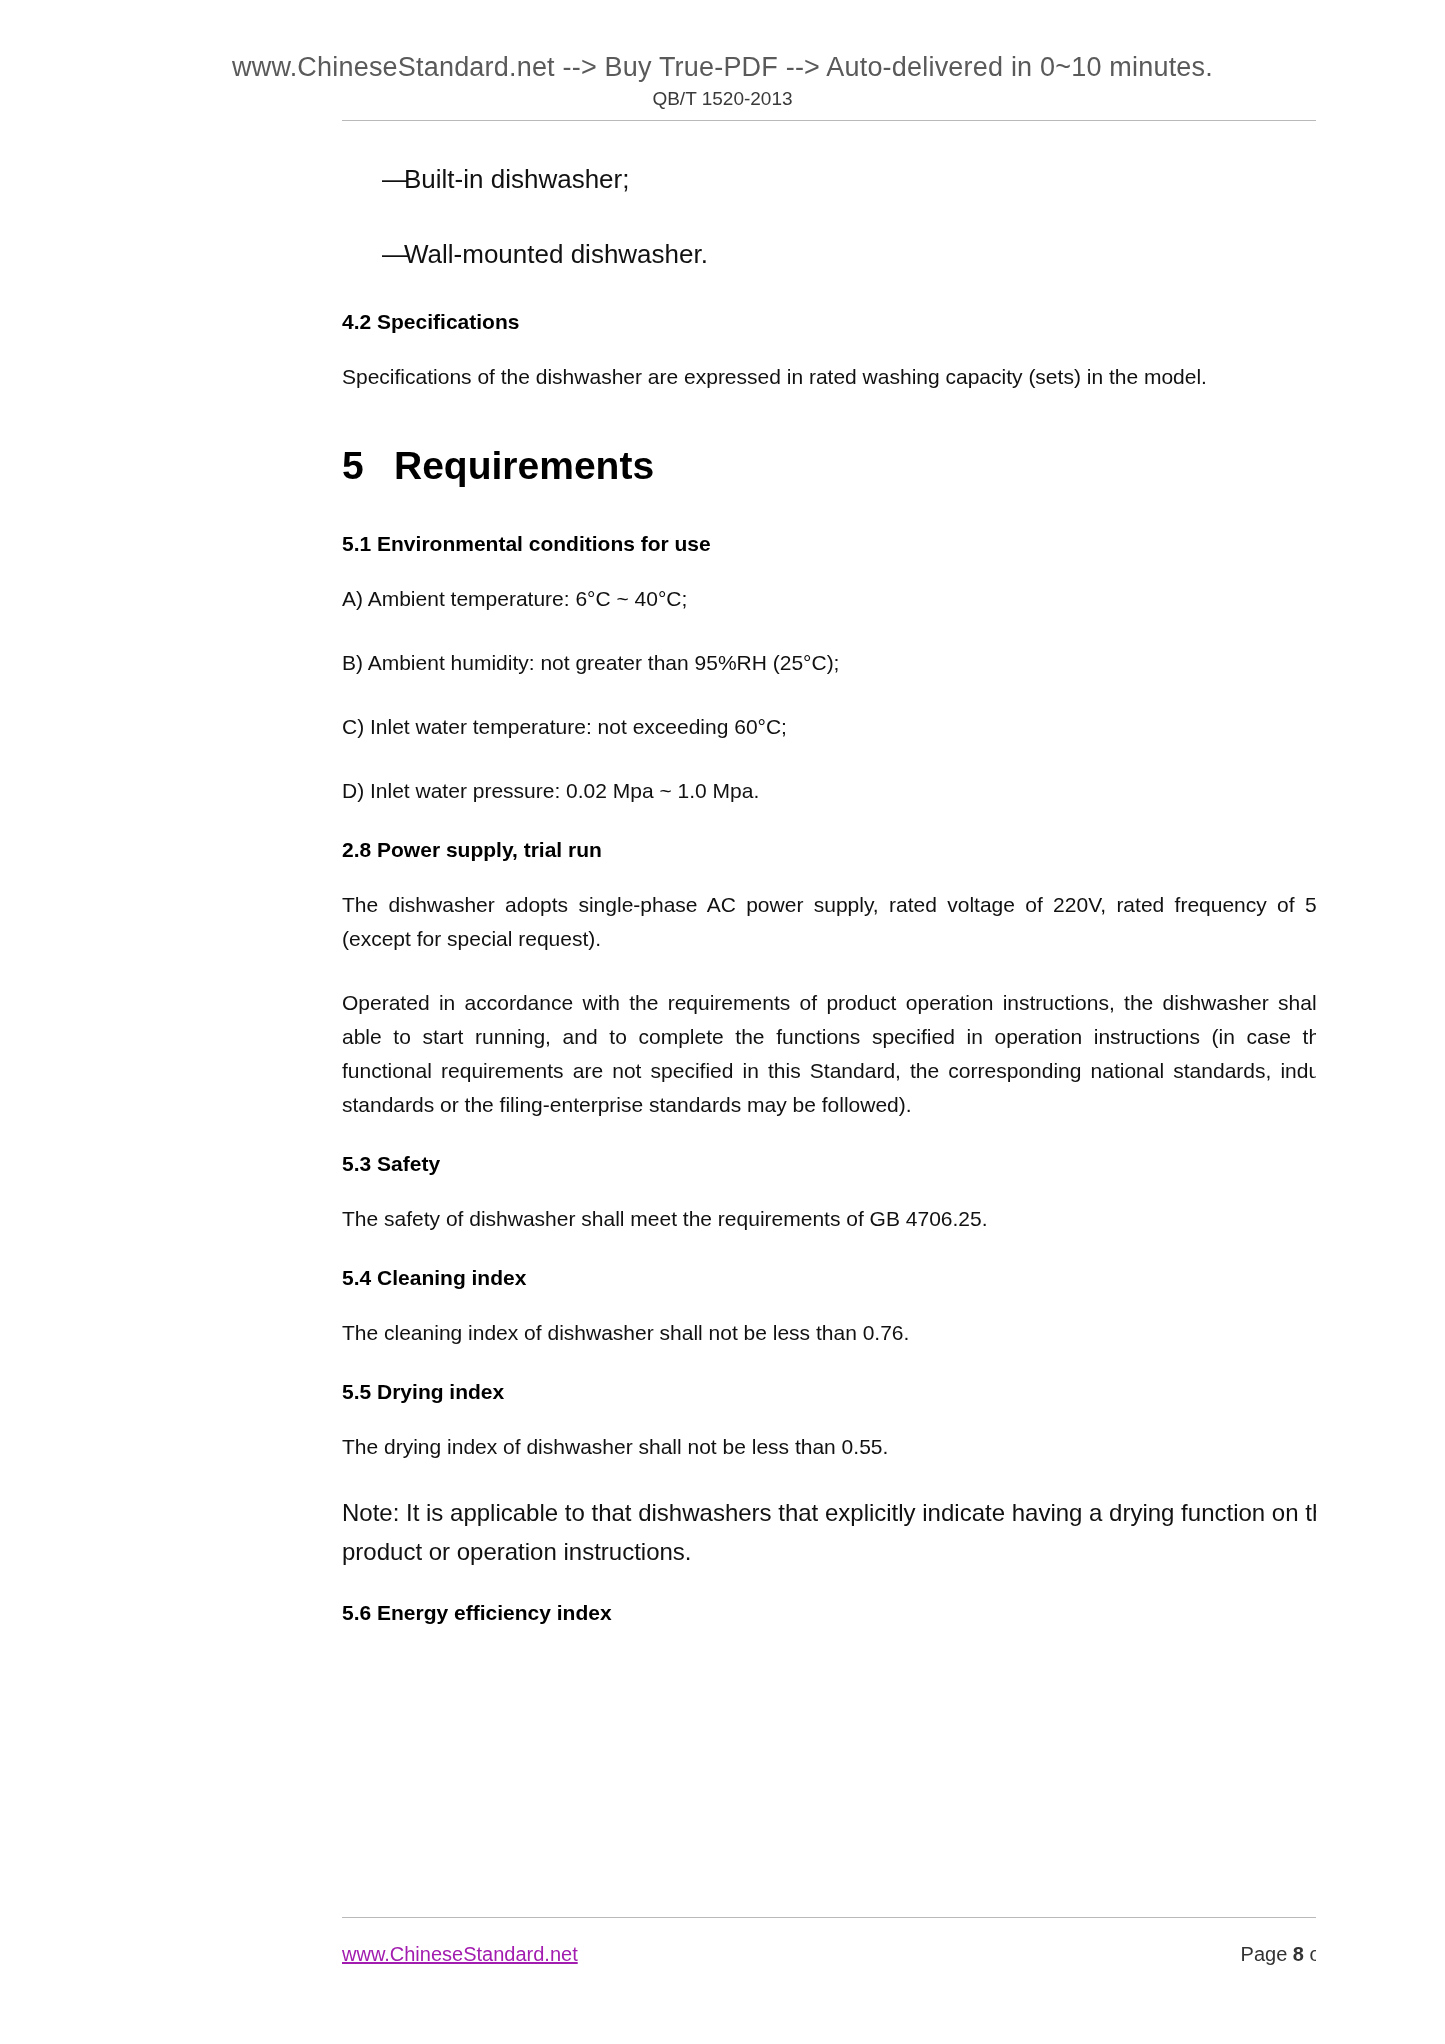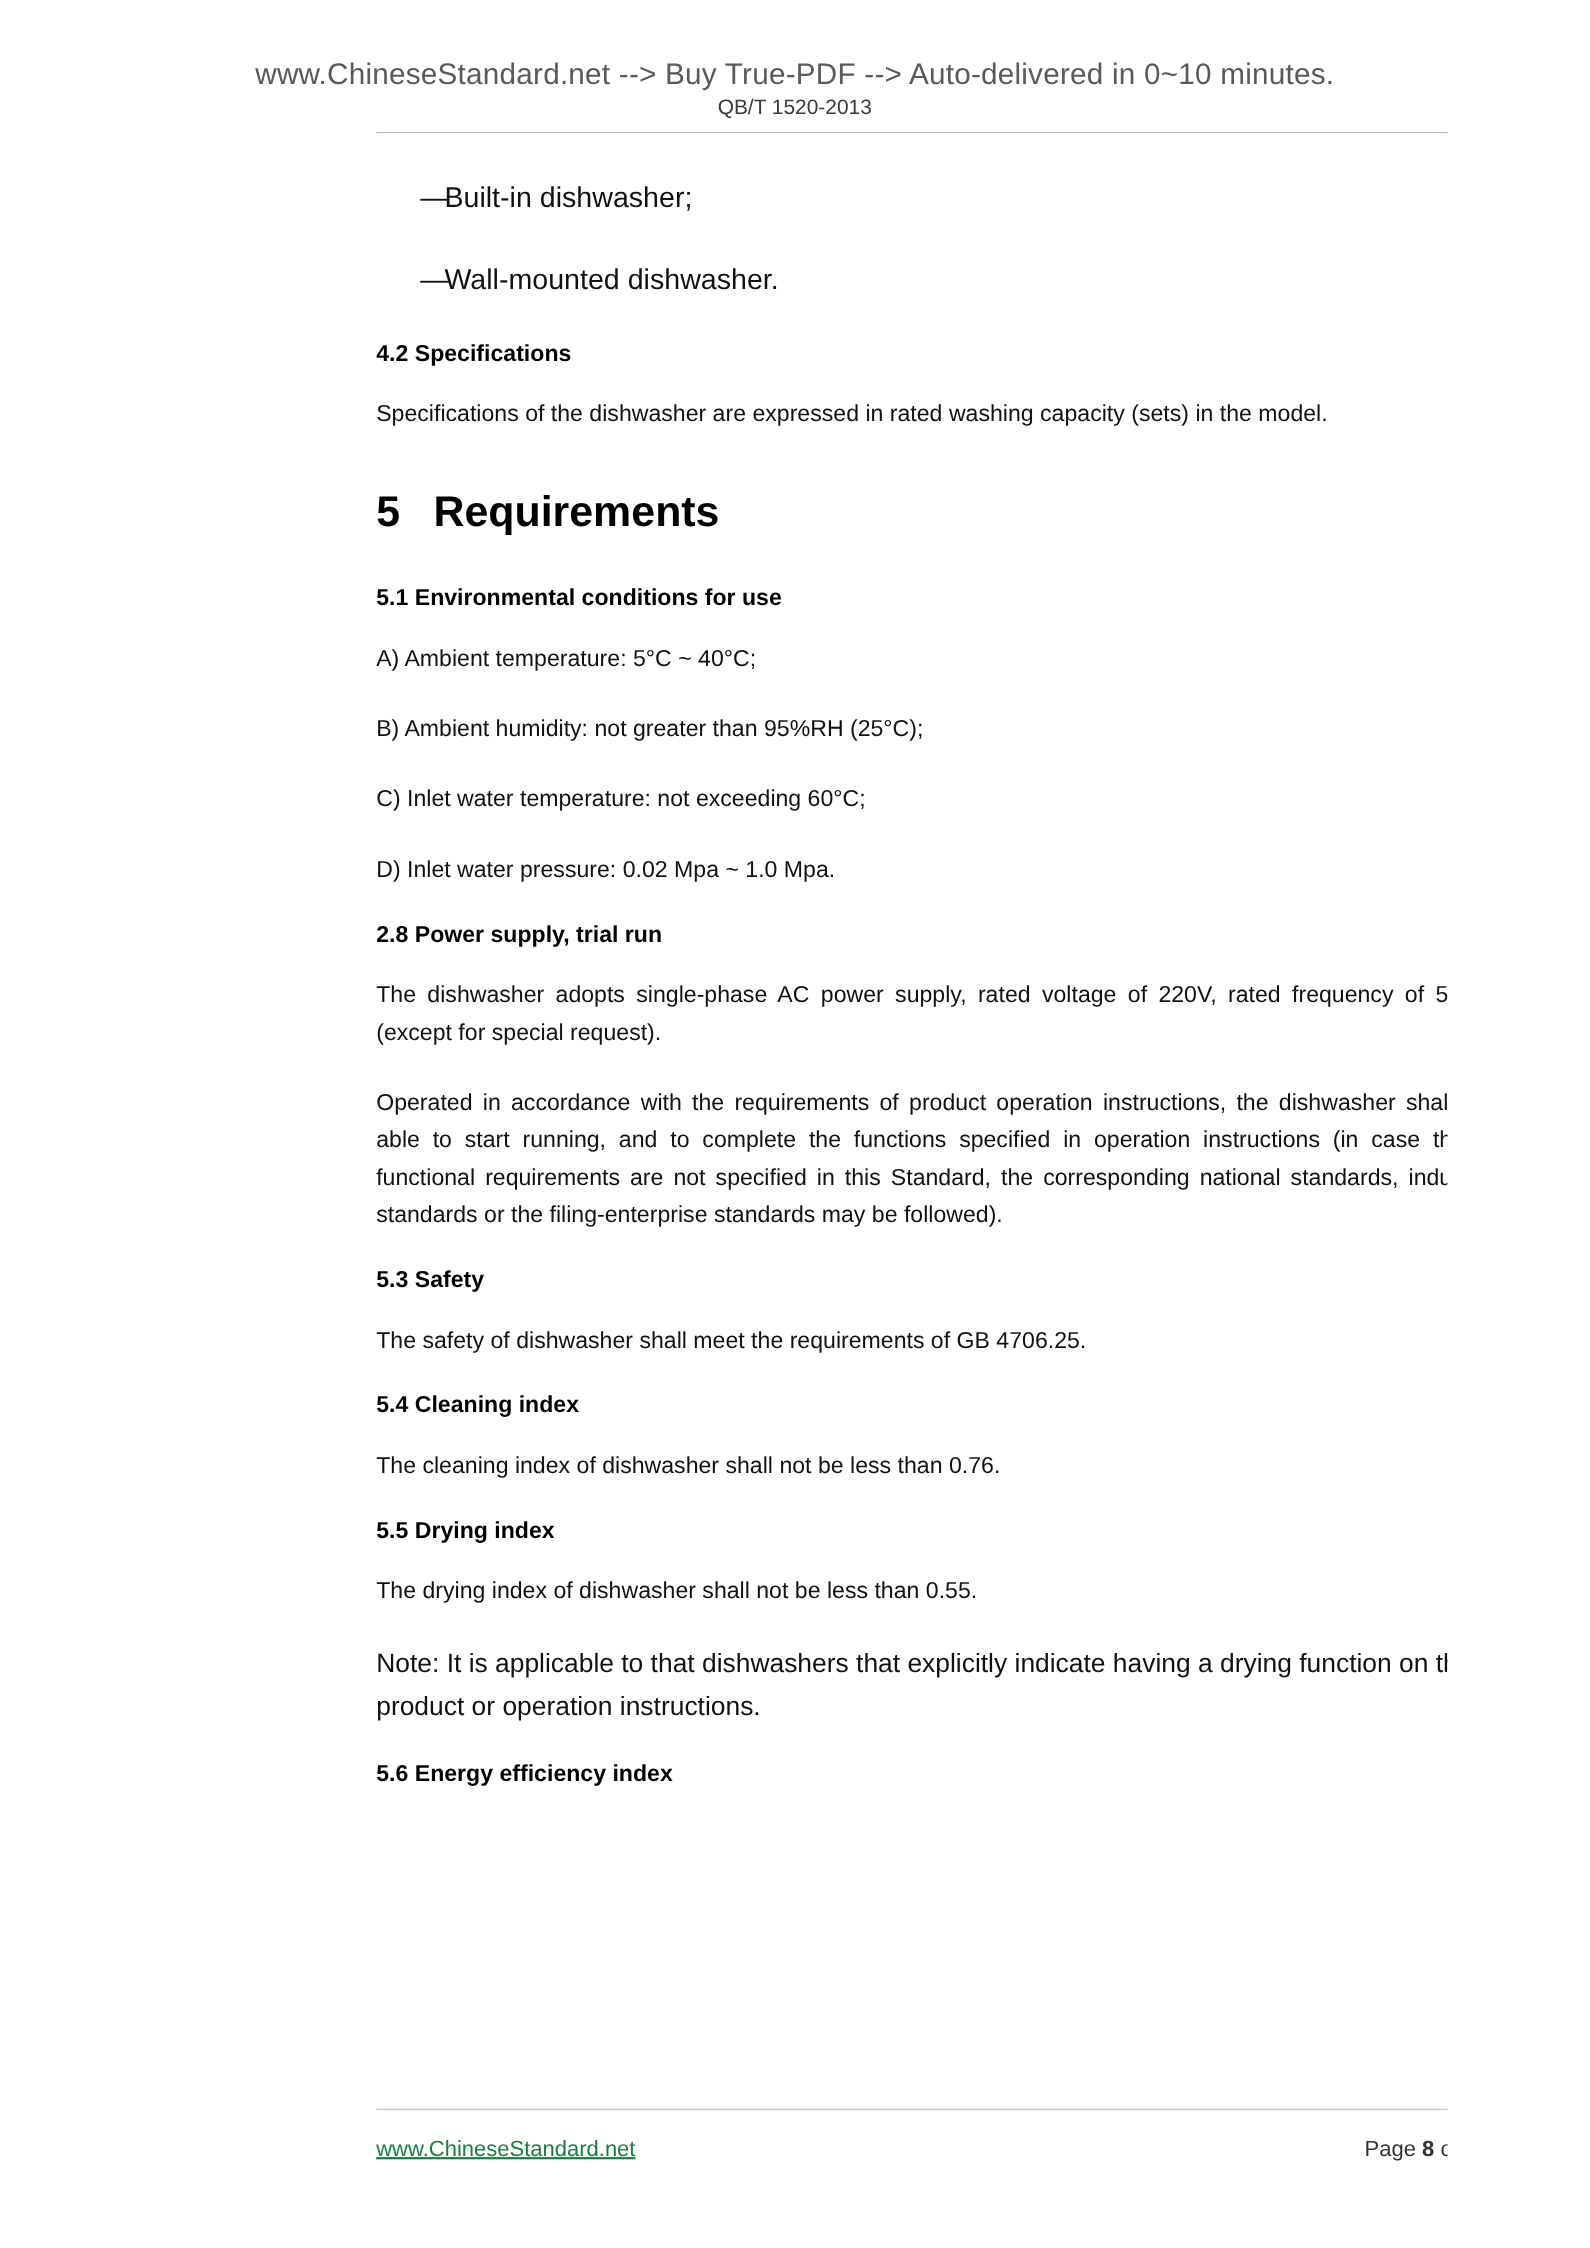--- a/index.html
+++ b/index.html
@@ -111,21 +111,21 @@
     bottom: 78px;
     left: 213px;
     width: 1012px;
     display: flex;
     justify-content: space-between;
     align-items: baseline;
     font-size: 20px;
     color: #333;
   }
   .footer a.site {
-    color: #15803d;
+    color: #a21caf;
   }
   .footer .pageno b { font-weight: bold; }
 </style>
 </head>
 <body>
 
 <div class="page">
 
   <div class="watermark">www.ChineseStandard.net --&gt; Buy True-PDF --&gt; Auto-delivered in 0~10 minutes.</div>
   <div class="doc-code">QB/T 1520-2013</div>
@@ -144,21 +144,21 @@
     <h3 class="sub">4.2 Specifications</h3>
 
     <p class="para">Specifications of the dishwasher are expressed in rated washing capacity (sets) in the model.</p>
 
     <h2 class="section">
       <span class="num">5</span><span>Requirements</span>
     </h2>
 
     <h3 class="sub">5.1 Environmental conditions for use</h3>
 
-    <p class="para nojust">A) Ambient temperature: 5°C ~ 40°C;</p>
+    <p class="para nojust">A) Ambient temperature: 6°C ~ 40°C;</p>
     <p class="para nojust">B) Ambient humidity: not greater than 95%RH (25°C);</p>
     <p class="para nojust">C) Inlet water temperature: not exceeding 60°C;</p>
     <p class="para nojust">D) Inlet water pressure: 0.02 Mpa ~ 1.0 Mpa.</p>
 
     <h3 class="sub">2.8 Power supply, trial run</h3>
 
     <p class="para">The dishwasher adopts single-phase AC power supply, rated voltage of 220V, rated frequency of 50Hz (except for special request).</p>
     <p class="para">Operated in accordance with the requirements of product operation instructions, the dishwasher shall be able to start running, and to complete the functions specified in operation instructions (in case these functional requirements are not specified in this Standard, the corresponding national standards, industry standards or the filing-enterprise standards may be followed).</p>
 
     <h3 class="sub">5.3 Safety</h3>

